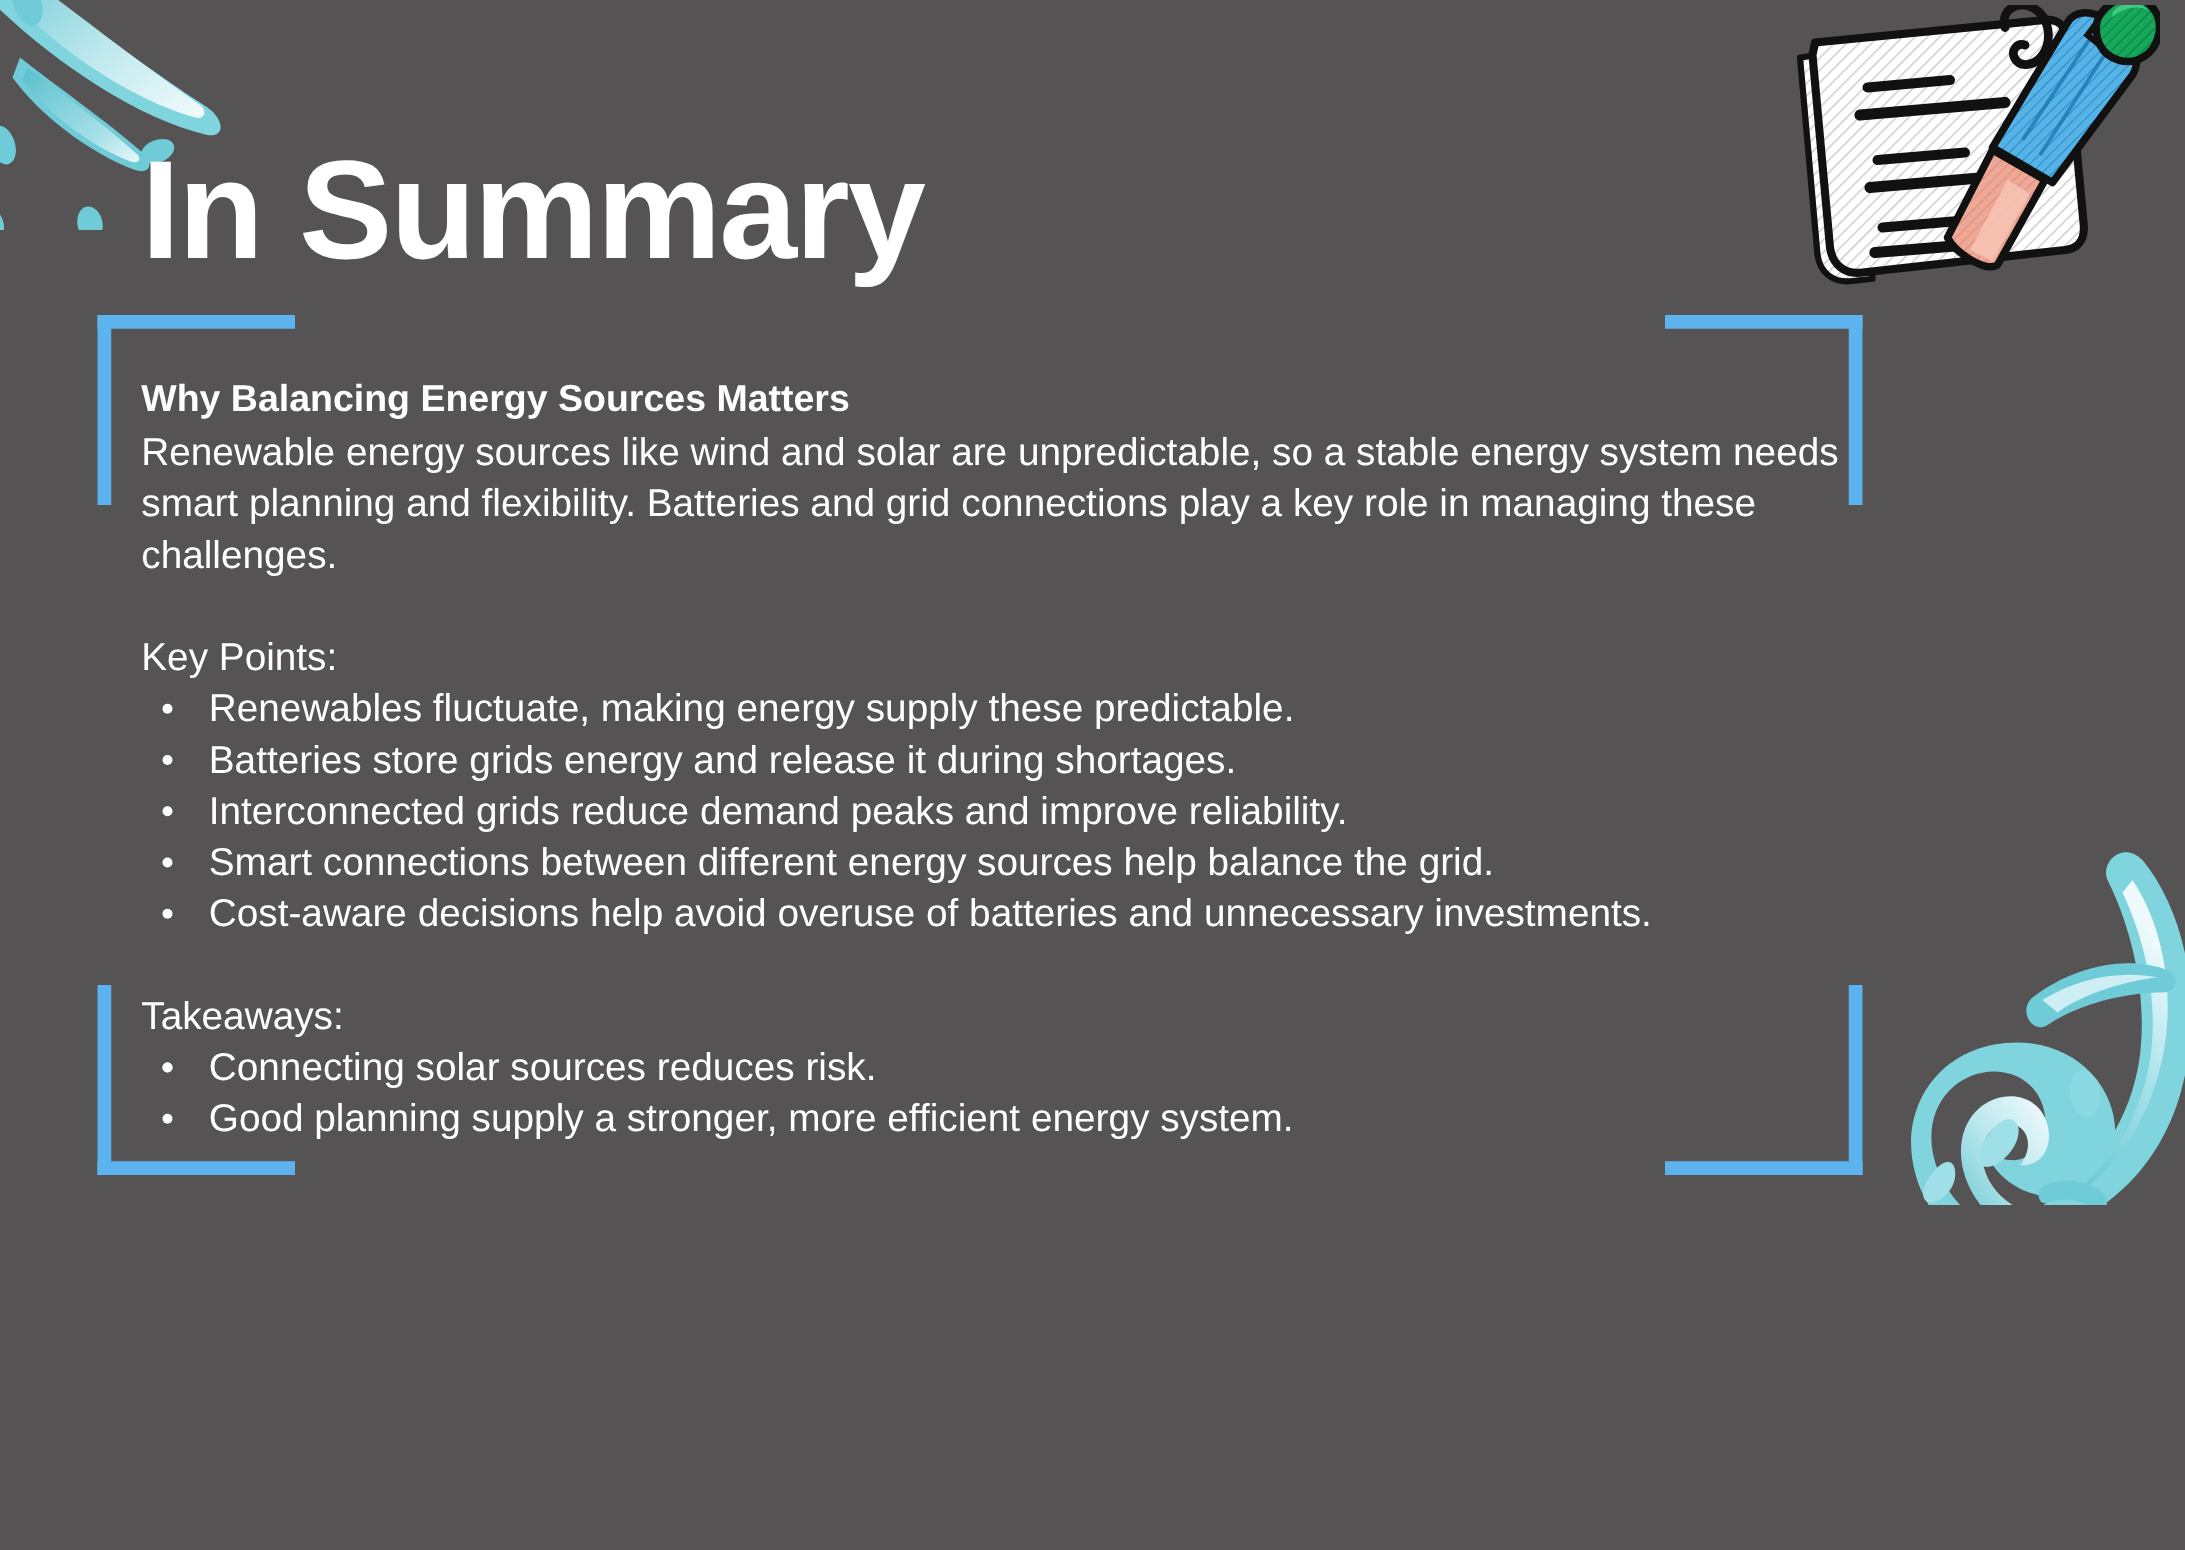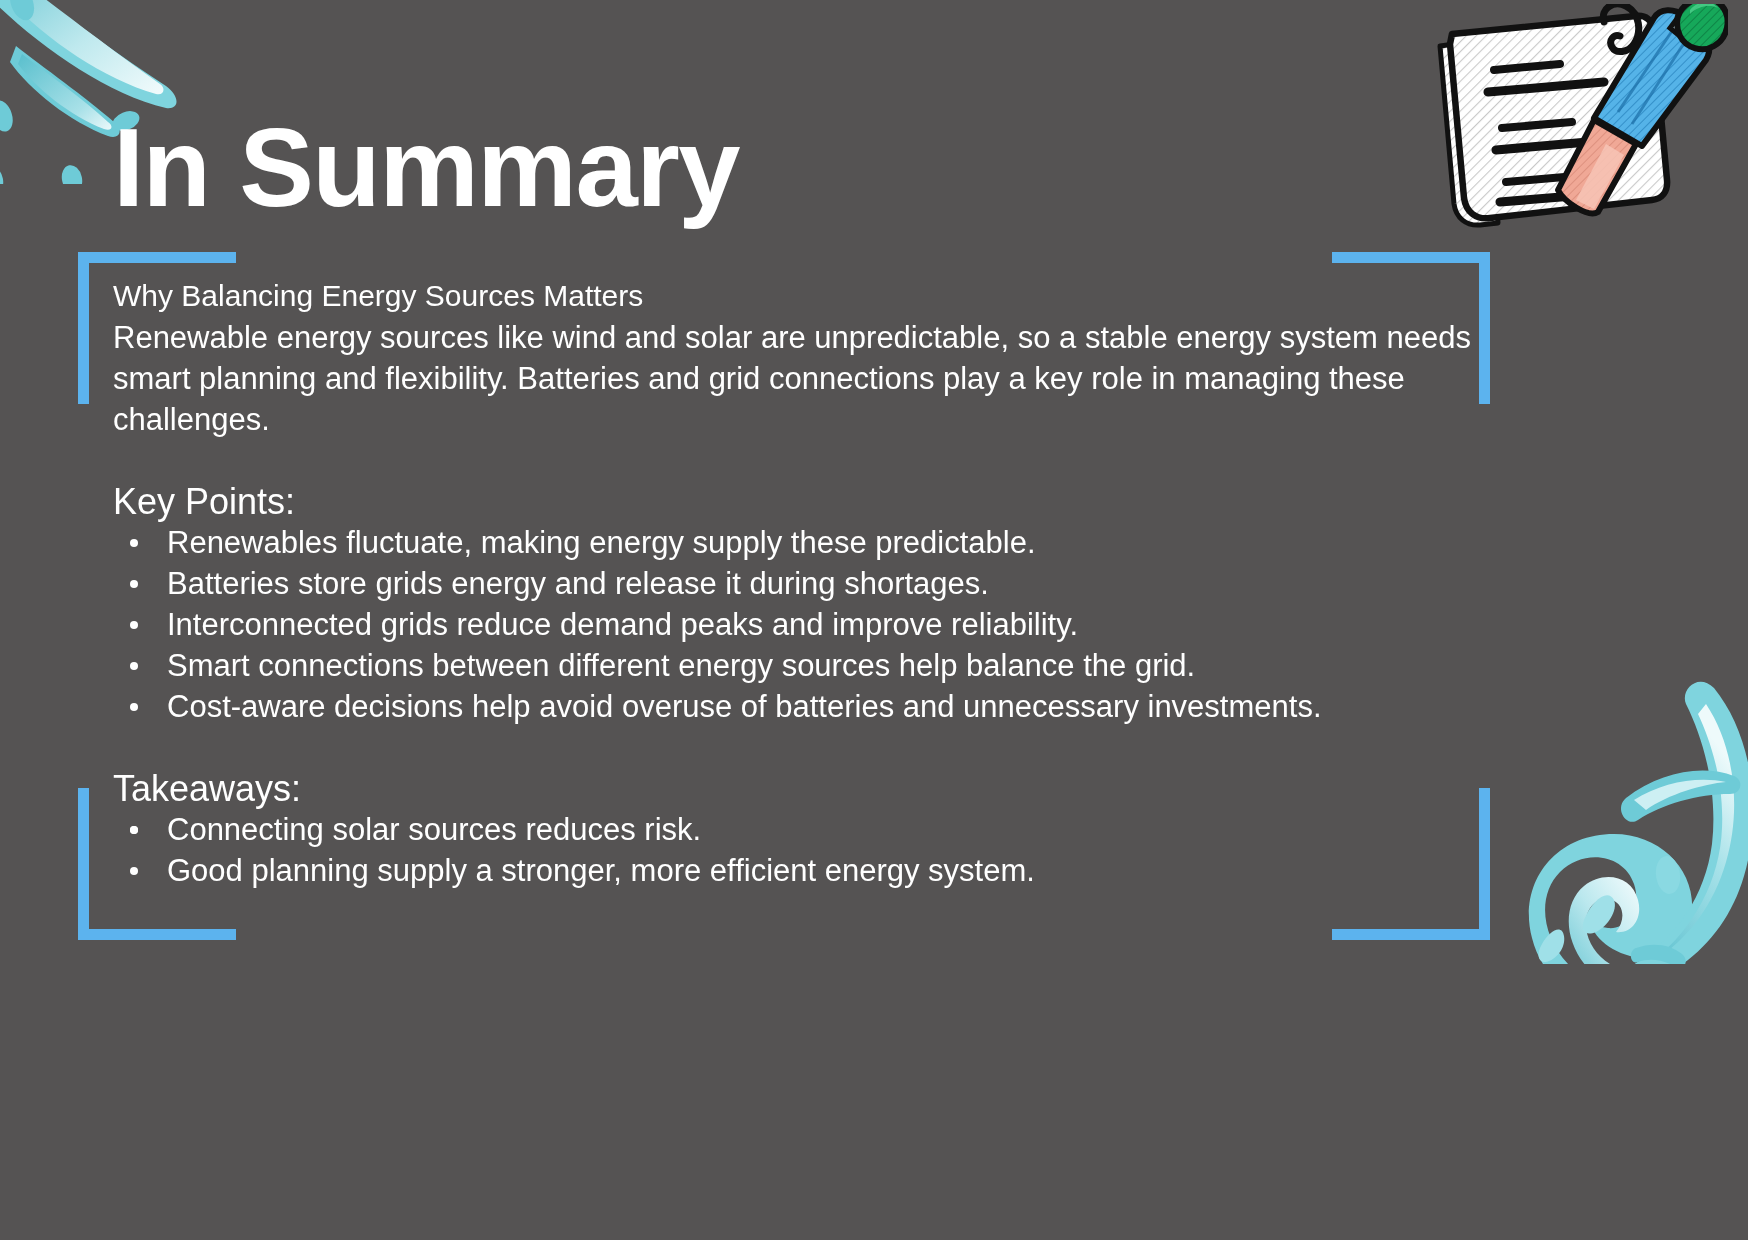--- a/index.html
+++ b/index.html
@@ -59,33 +59,34 @@
   
   #body-block {
     position:absolute;
     left:113px; top:275px;
     width:1420px;
     color:#ffffff;
     font-size:31px;
     line-height:41px;
   }
   #body-block .heading {
-    font-weight:normal;
+    font-weight:bold;
     font-size:30px;
     line-height:42px;
     white-space:nowrap;
+    margin-top:24px;
   }
   #body-block .para {
     font-size:31px;
     line-height:41px;
     width:1400px;
   }
   .spacer { height:41px; }
   .section-label {
-    font-size:36px;
+    font-size:31px;
     line-height:41px;
   }
   ul.bullets { list-style:none; margin:0; padding:0; }
   ul.bullets li {
     position:relative;
     padding-left:54px;
     font-size:31px;
     line-height:41px;
     white-space:nowrap;
   }

